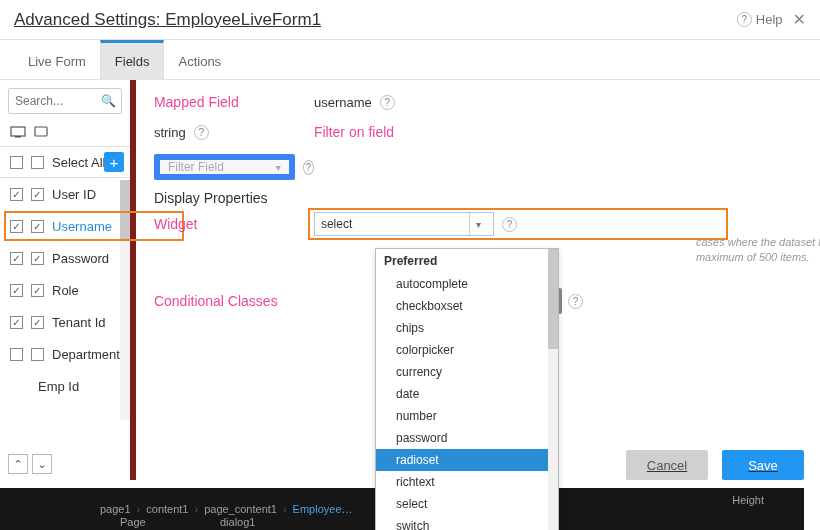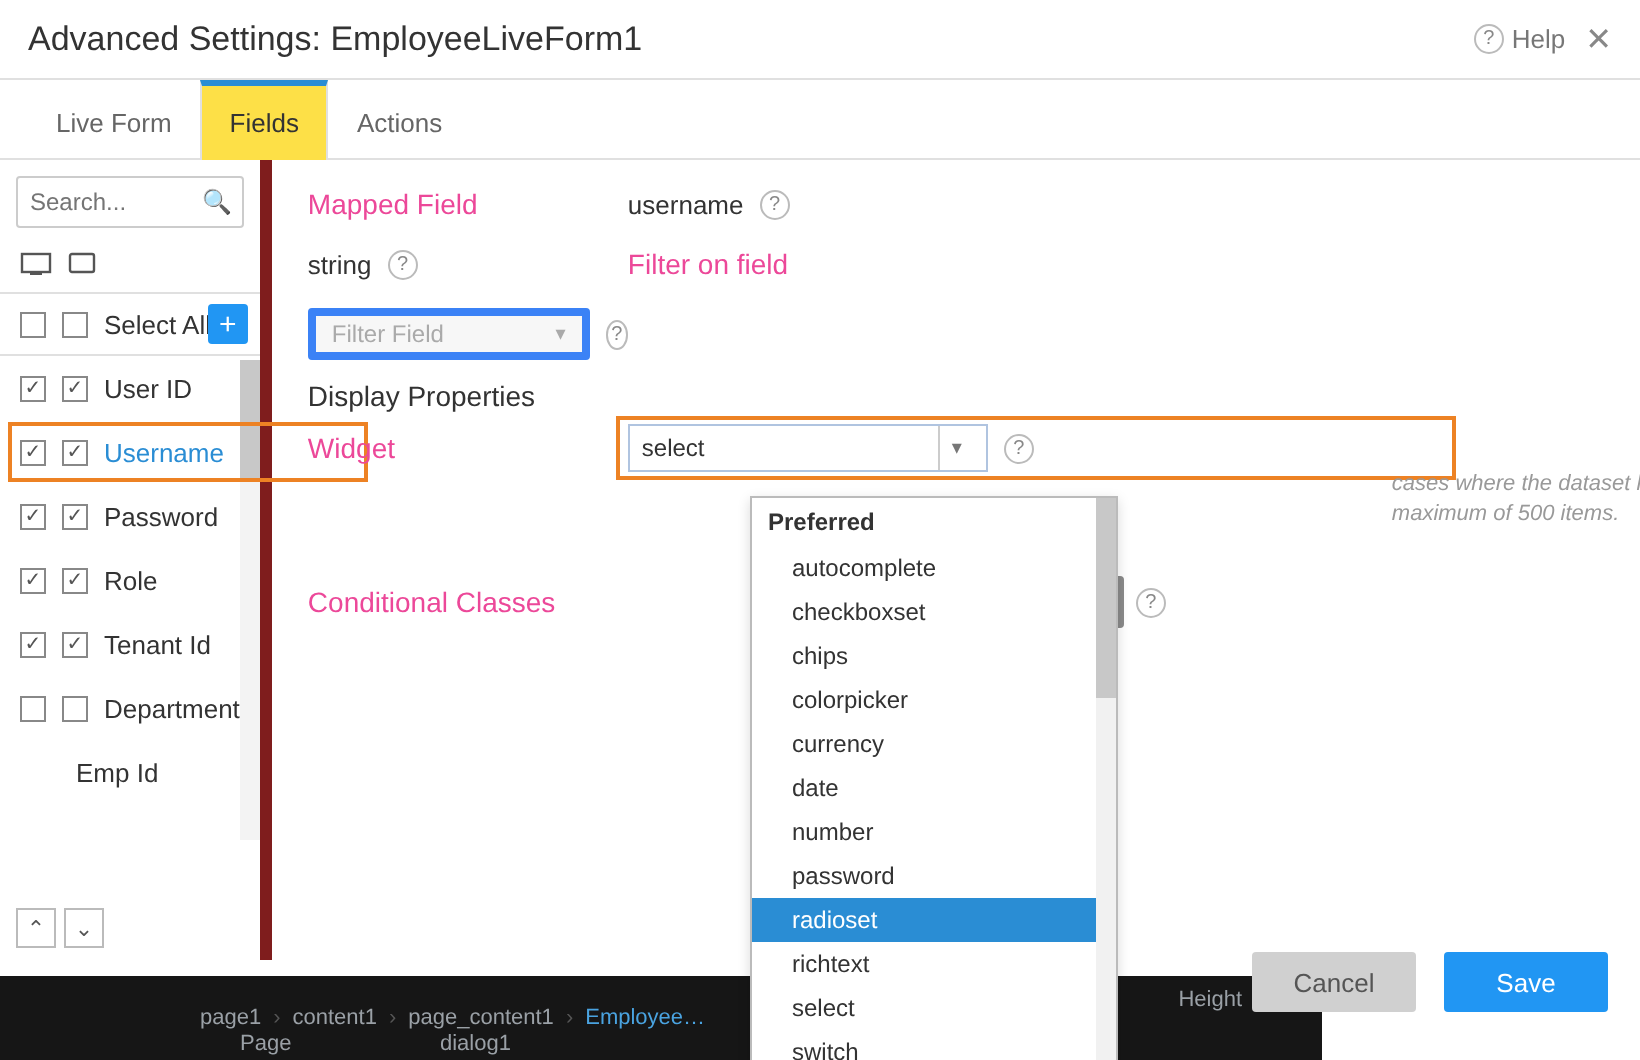--- a/index.html
+++ b/index.html
@@ -1,26 +1,26 @@
 <!DOCTYPE html>
 <html><head>
 <meta charset="utf-8">
 <style>
   * { box-sizing: border-box; margin: 0; padding: 0; font-family: Arial, Helvetica, sans-serif; }
   body { width: 820px; height: 530px; background: #fff; position: relative; overflow: hidden; font-size: 13px; color: #333; }
 
   .header { display: flex; align-items: center; padding: 10px 14px; border-bottom: 1px solid #e0e0e0; height: 40px; }
-  .header-title { font-size: 17px; font-weight: 400; color: #333; flex: 1; }
+  .header-title { font-size: 17px; font-weight: 400; color: #333; flex: 1; text-decoration: underline; }
   .header-actions { display: flex; align-items: center; gap: 10px; color: #777; font-size: 13px; }
   .header-actions .help { display: flex; align-items: center; gap: 4px; }
   .close-x { font-size: 16px; cursor: pointer; color: #888; }
 
   .tabs { display: flex; padding: 0 14px; border-bottom: 1px solid #e0e0e0; height: 40px; align-items: stretch; }
   .tab { padding: 0 14px; display: flex; align-items: center; color: #666; cursor: pointer; border-top: 3px solid transparent; }
-  .tab.active { color: #333; border-top: 3px solid #2a8dd4; background: #fde047; border-left: 1px solid #e0e0e0; border-right: 1px solid #e0e0e0; margin-bottom: -1px; }
+  .tab.active { color: #333; border-top: 3px solid #2a8dd4; background: #e5e5e5; border-left: 1px solid #e0e0e0; border-right: 1px solid #e0e0e0; margin-bottom: -1px; }
 
   .body { display: flex; height: 400px; }
   .sidebar { width: 200px; border-right: 6px solid #7f1d1d; display: flex; flex-direction: column; }
   .search-wrap { padding: 8px; }
   .search-input { width: 100%; height: 26px; border: 1px solid #ccc; border-radius: 2px; padding: 0 22px 0 6px; font-size: 12px; color: #777; background: #fff; }
   .search-rel { position: relative; }
   .search-icon { position: absolute; right: 14px; top: 14px; color: #aaa; font-size: 12px; pointer-events: none; }
 
   .device-row { padding: 4px 10px 8px; display: flex; gap: 8px; color: #555; }
   .device-row span svg { display: block; }
@@ -39,21 +39,21 @@
   .scroll-thumb { position: absolute; right: 0; top: 34px; width: 10px; height: 60px; background: #c8c8c8; }
 
   .nav-arrows { padding: 6px 8px; display: flex; gap: 4px; }
   .nav-arrows .arr { width: 20px; height: 20px; border: 1px solid #bbb; display: flex; align-items: center; justify-content: center; font-size: 11px; color: #555; background: #fff; }
 
   .main { flex: 1; padding: 14px 18px; position: relative; }
   .prop-grid { display: grid; grid-template-columns: 160px 1fr; row-gap: 14px; align-items: center; }
   .prop-label { color: #ec4899; font-size: 14px; }
   .prop-value { color: #333; font-size: 13px; display: flex; align-items: center; gap: 8px; }
   .help-ic { width: 15px; height: 15px; border: 1px solid #bbb; border-radius: 50%; display: inline-flex; align-items: center; justify-content: center; font-size: 10px; color: #888; }
-  .filter-input { width: 190px; height: 26px; border: 4px solid #3b82f6; background: #f7f7f7; color: #aaa; padding: 0 8px; font-size: 12px; display: flex; align-items: center; justify-content: space-between; border-radius: 2px; }
+  .filter-input { width: 190px; height: 26px; border: 6px solid #3b82f6; background: #f7f7f7; color: #aaa; padding: 0 8px; font-size: 12px; display: flex; align-items: center; justify-content: space-between; border-radius: 2px; }
   .chev { font-size: 10px; color: #aaa; }
 
   .section-title { font-size: 14px; color: #333; margin-top: 10px; margin-bottom: 6px; }
 
   .widget-wrap { position: relative; width: 640px; }
   .orange-box-widget { position: absolute; border: 2px solid #ed8224; left: -6px; top: -4px; width: 420px; height: 32px; pointer-events: none; }
   .select-ctrl { width: 180px; height: 24px; border: 1px solid #b0c4e0; background: #fff; display: flex; align-items: center; justify-content: space-between; padding: 0 6px; font-size: 12px; color: #333; }
   .select-chev { width: 18px; height: 22px; border-left: 1px solid #ccc; display: flex; align-items: center; justify-content: center; font-size: 10px; color: #777; }
 
   .hint-text { color: #999; font-size: 11px; font-style: italic; line-height: 1.4; position: absolute; left: 560px; top: 155px; width: 240px; }
@@ -61,26 +61,26 @@
   .cond-row { display: flex; align-items: center; gap: 6px; }
   .sq-btn { width: 26px; height: 26px; background: #8a8a8a; color: #fff; display: flex; align-items: center; justify-content: center; font-size: 14px; border-radius: 2px; }
 
   .dropdown { position: absolute; left: 375px; top: 248px; width: 184px; background: #fff; border: 1px solid #bbb; box-shadow: 0 2px 6px rgba(0,0,0,0.15); z-index: 50; }
   .dd-scroll { position: absolute; right: 0; top: 0; width: 10px; height: 100%; background: #f1f1f1; }
   .dd-thumb { position: absolute; right: 0; top: 0; width: 10px; height: 100px; background: #c8c8c8; }
   .dd-header { font-weight: bold; padding: 5px 8px; font-size: 12px; border-bottom: 0; }
   .dd-item { padding: 4px 8px 4px 20px; font-size: 12px; color: #333; cursor: pointer; }
   .dd-item.sel { background: #2a8dd4; color: #fff; }
 
-  .footer-bar { position: absolute; right: 16px; top: 476px; display: flex; gap: 14px; z-index: 40; }
+  .footer-bar { position: absolute; right: 16px; top: 450px; display: flex; gap: 14px; z-index: 40; text-decoration: underline; }
   .btn { width: 82px; height: 30px; display: flex; align-items: center; justify-content: center; font-size: 13px; border-radius: 2px; cursor: pointer; }
   .btn-cancel { background: #d0d0d0; color: #555; }
   .btn-save { background: #2196F3; color: #fff; }
 
-  .bottom-strip { position: absolute; left: 0; bottom: 0; width: 661px; height: 42px; background: #161616; color: #9aa0a6; font-size: 11px; display: flex; align-items: center; }
+  .bottom-strip { position: absolute; left: 0; bottom: 0; width: 804px; height: 42px; background: #161616; color: #9aa0a6; font-size: 11px; display: flex; align-items: center; }
   .bottom-strip .breadcrumb { display: flex; gap: 6px; padding-left: 100px; align-items: center; height: 22px; }
   .bottom-strip .crumb { color: #9aa0a6; }
   .bottom-strip .crumb.hl { color: #4aa3e0; }
   .bottom-strip .sep { color: #555; }
   .bottom-strip .page-lbl { position: absolute; left: 120px; bottom: 2px; color: #9aa0a6; }
   .bottom-strip .dialog-lbl { position: absolute; left: 220px; bottom: 2px; color: #9aa0a6; }
   .bottom-strip .height-lbl { position: absolute; right: 40px; top: 6px; color: #9aa0a6; }
 </style>
 </head>
 <body>

